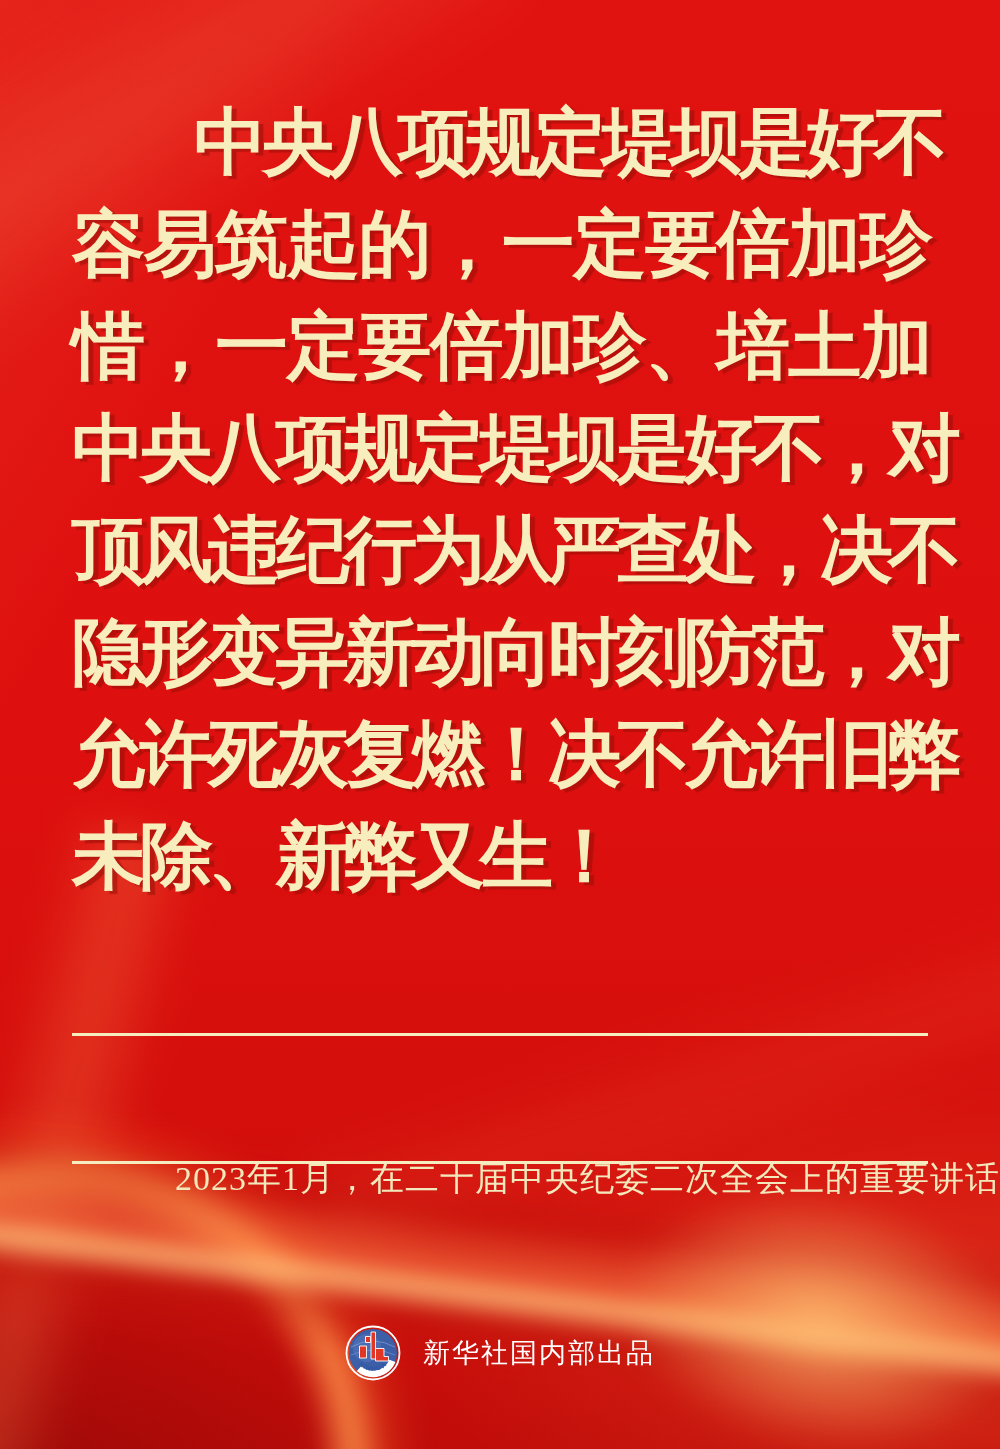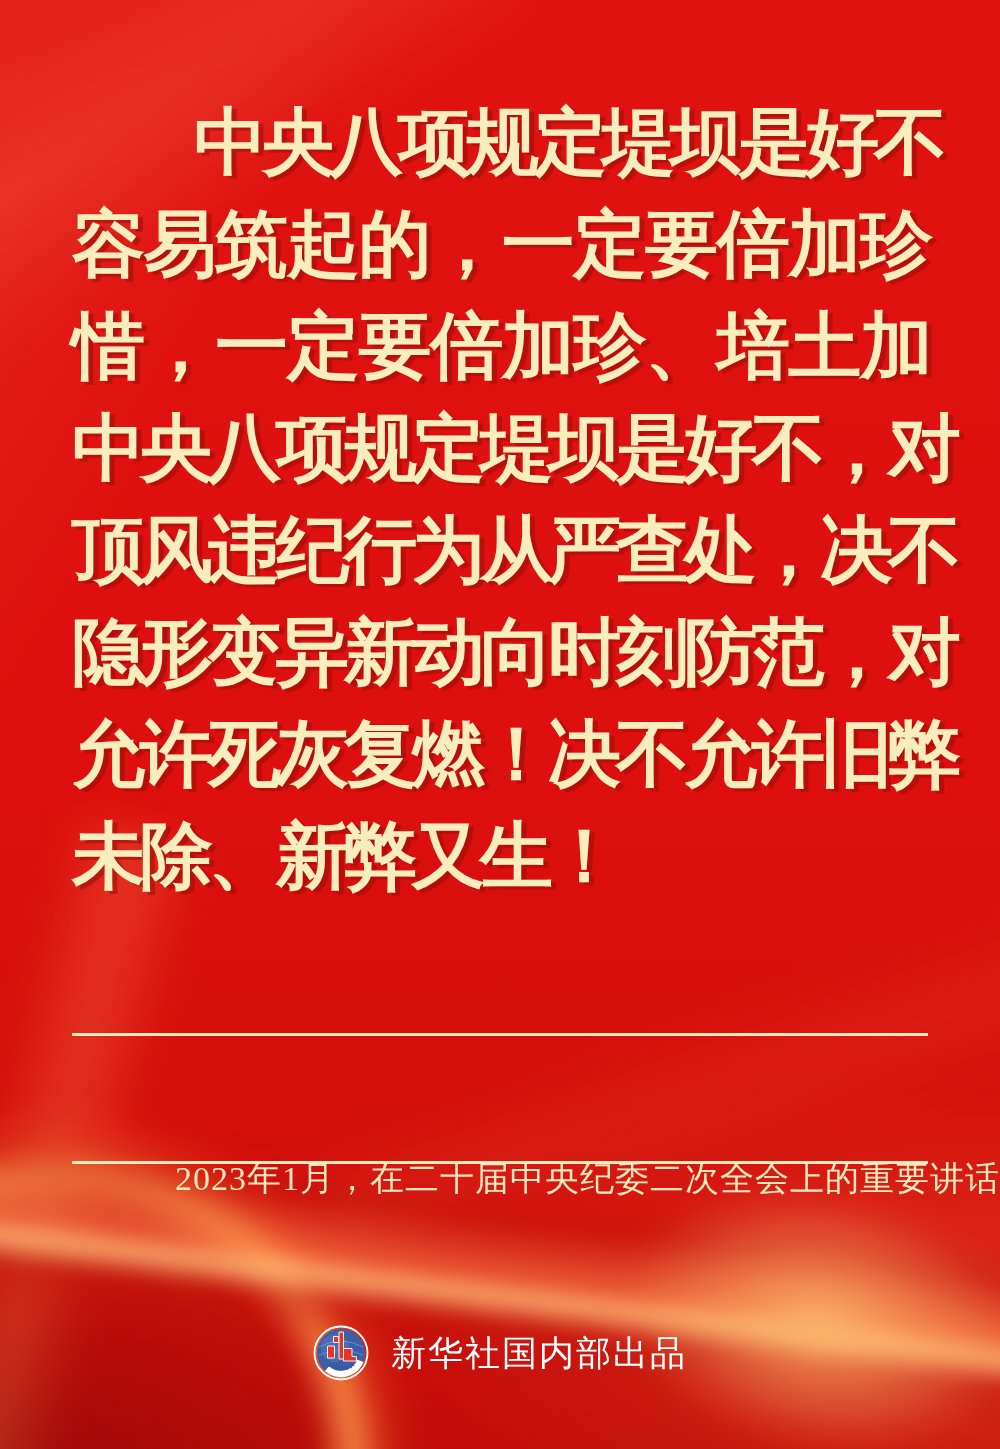--- a/index.html
+++ b/index.html
@@ -59,21 +59,21 @@
     font-family:"Liberation Serif","DejaVu Serif",serif;
     margin-top:36px;
   }
 
   .footer{
     position:absolute;top:1325px;left:0;width:100%;
     display:flex;justify-content:center;align-items:center;gap:22px;
   }
   .logo{width:56px;height:56px;display:block;}
   .credit{
-    color:#ffffff;font-size:35px;letter-spacing:2px;
+    color:#ffffff;font-size:27px;letter-spacing:2px;
     font-family:"Liberation Sans","DejaVu Sans",sans-serif;
   }
 </style>
 </head>
 <body>
 
 <div class="poster">
 
   <div class="streak s5"></div>
   <div class="streak s6"></div>

